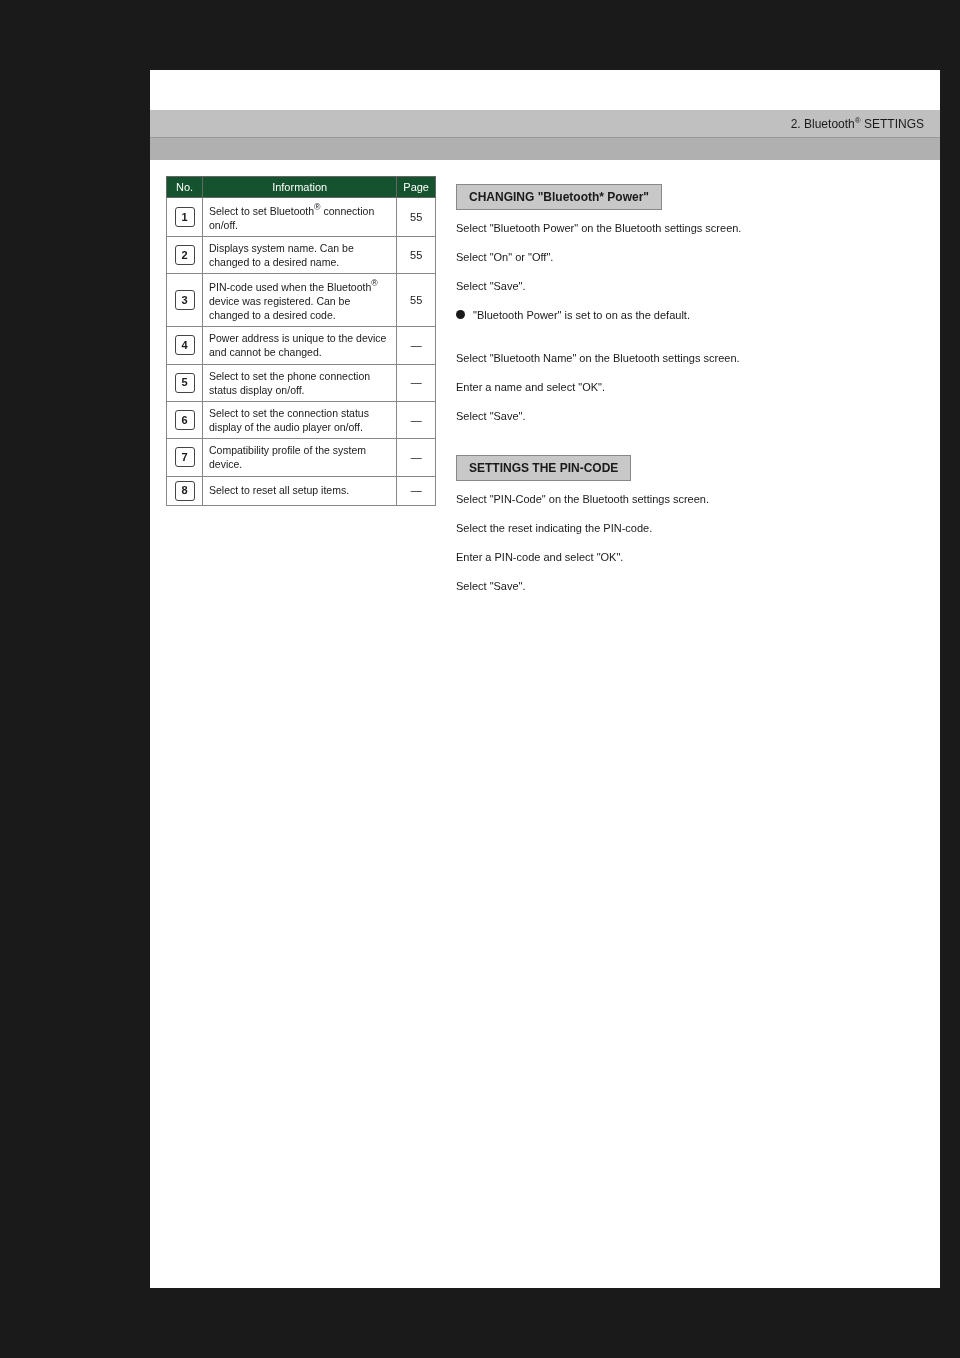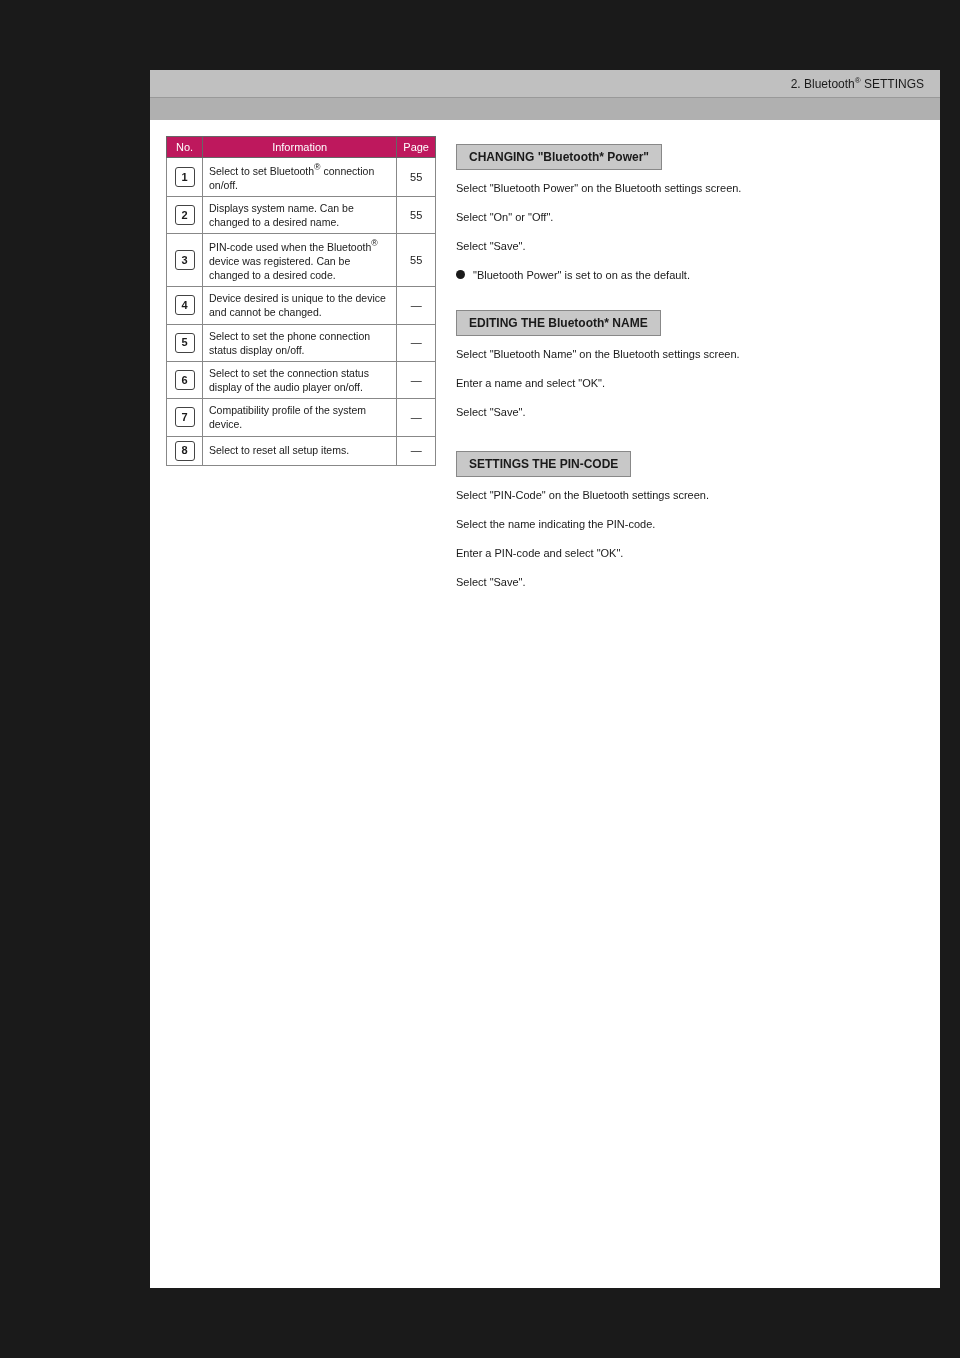--- a/index.html
+++ b/index.html
@@ -69,20 +69,21 @@
     }
 
     
     .header-bar {
       background: #c0c0c0;
       padding: 6px 16px;
       display: flex;
       justify-content: flex-end;
       align-items: center;
       border-bottom: 1px solid #999;
+      margin-top: 40px;
     }
 
     .header-title {
       font-size: 12px;
       color: #1a1a1a;
     }
 
     .header-title sup {
       font-size: 8px;
     }
@@ -118,21 +119,21 @@
     }
 
     
     .info-table {
       width: 100%;
       border-collapse: collapse;
       border: 1px solid #666;
     }
 
     .info-table th {
-      background: #be185d;
+      background: #14532d;
       color: #ffffff;
       padding: 4px 6px;
       font-size: 11px;
       font-weight: normal;
       text-align: center;
       border: 1px solid #666;
     }
 
     .info-table th.col-no {
       width: 36px;
@@ -295,21 +296,21 @@
             </td>
             <td class="col-info">
               PIN-code used when the Bluetooth<sup>®</sup> device was registered. Can be changed to a desired code.
             </td>
             <td class="col-page">55</td>
           </tr>
           <tr>
             <td class="col-no">
               <span class="row-number">4</span>
             </td>
-            <td class="col-info">Device desired is unique to the device and cannot be changed.</td>
+            <td class="col-info">Power address is unique to the device and cannot be changed.</td>
             <td class="col-page">—</td>
           </tr>
           <tr>
             <td class="col-no">
               <span class="row-number">5</span>
             </td>
             <td class="col-info">Select to set the phone connection status display on/off.</td>
             <td class="col-page">—</td>
           </tr>
           <tr>
@@ -350,39 +351,38 @@
         <div class="section-paragraph">
           Select "Save".
         </div>
         <div class="note-bullet">
           <div class="note-circle"></div>
           <span>"Bluetooth Power" is set to on as the default.</span>
         </div>
       </div>
 
       <div class="right-section-wrapper">
-        <div class="section-title-box">EDITING THE Bluetooth* NAME</div>
         <div class="section-paragraph">
           Select "Bluetooth Name" on the Bluetooth settings screen.
         </div>
         <div class="section-paragraph">
           Enter a name and select "OK".
         </div>
         <div class="section-paragraph">
           Select "Save".
         </div>
       </div>
 
       <div class="right-section-wrapper">
         <div class="section-title-box">SETTINGS THE PIN-CODE</div>
         <div class="section-paragraph">
           Select "PIN-Code" on the Bluetooth settings screen.
         </div>
         <div class="section-paragraph">
-          Select the name indicating the PIN-code.
+          Select the reset indicating the PIN-code.
         </div>
         <div class="section-paragraph">
           Enter a PIN-code and select "OK".
         </div>
         <div class="section-paragraph">
           Select "Save".
         </div>
       </div>
 
     </div>

